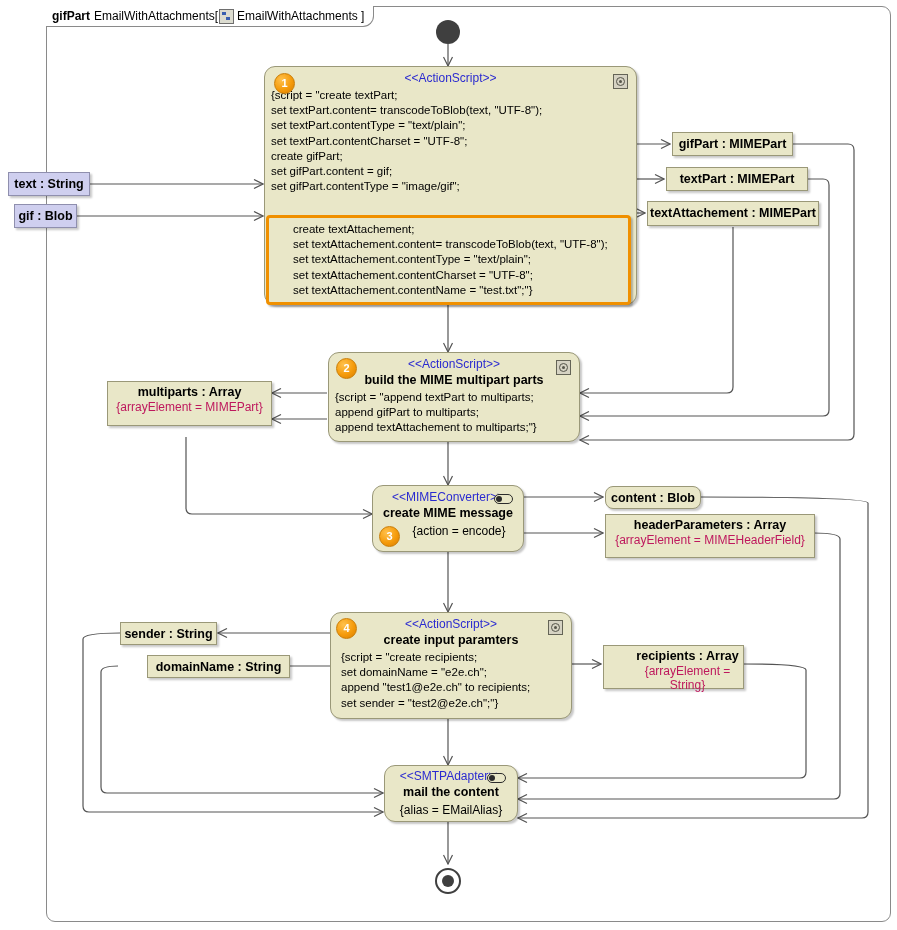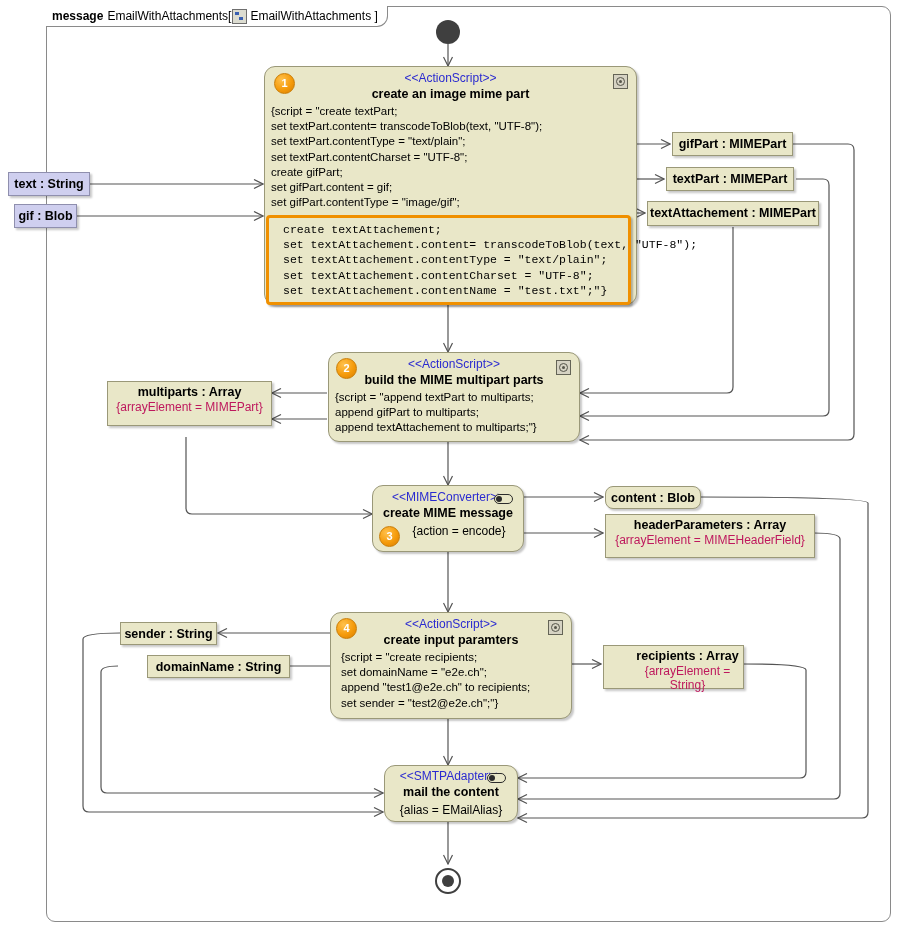--- a/index.html
+++ b/index.html
@@ -223,33 +223,33 @@
   
   .highlight {
     position: absolute;
     background: #e9e7c8;
     border: 3px solid #f09000;
     border-radius: 4px;
     box-sizing: border-box;
     box-shadow: 2px 2px 2px rgba(0,0,0,0.25);
     z-index: 7;
   }
-  .highlight .script { padding-top: 4px; padding-left: 14px; font-family: Liberation Mono, monospace; }
+  .highlight .script { padding-top: 4px; padding-left: 24px; }
 
   
   #edges { position: absolute; left: 0; top: 0; z-index: 2; }
 </style>
 </head>
 <body>
 
 <div id="canvas">
 
   <div class="frame"></div>
   <div class="frame-tab">
-    <span class="kw">message</span>
+    <span class="kw">gifPart</span>
     <span>EmailWithAttachments[</span>
     <span class="mini-icon"></span>
     <span>EmailWithAttachments ]</span>
   </div>
 
   <svg id="edges" width="897" height="930">
     <defs>
       <marker id="ah" markerWidth="11" markerHeight="11" refX="10" refY="5.5" orient="auto" markerUnits="userSpaceOnUse">
         <path d="M1,1 L10,5.5 L1,10" fill="none" stroke="#545454" stroke-width="1.2"></path>
       </marker>
@@ -308,21 +308,20 @@
       <path d="M700,497 Q868,497 868,503 L868,812 Q868,818 862,818 L518,818" marker-end="url(#ah)"></path>
 
       <path d="M448,822 L448,864" marker-end="url(#ah)"></path>
     </g>
   </svg>
 
   <div class="initial-node" style="left:436px; top:20px;"></div>
 
   <div class="action" style="left:264px; top:66px; width:373px; height:239px;">
     <div class="stereo">&lt;&lt;ActionScript&gt;&gt;</div>
-    <div class="title">create an image mime part</div>
     <div class="script">{script = "create textPart;
 set textPart.content= transcodeToBlob(text, "UTF-8");
 set textPart.contentType = "text/plain";
 set textPart.contentCharset = "UTF-8";
 create gifPart;
 set gifPart.content = gif;
 set gifPart.contentType = "image/gif";</div>
     <div class="tool-icon" style="right:8px; top:7px;"></div>
   </div>
   <div class="badge" style="left:274px; top:73px;">1</div>
@@ -378,21 +377,21 @@
   </div>
 
   <div class="objnode param single" style="left:14px; top:204px; width:63px; height:24px;">
     <div class="on-title">gif : Blob</div>
   </div>
 
   <div class="objnode single" style="left:672px; top:132px; width:121px; height:24px;">
     <div class="on-title">gifPart : MIMEPart</div>
   </div>
 
-  <div class="objnode single" style="left:666px; top:167px; width:128px; height:24px;">
+  <div class="objnode single" style="left:666px; top:167px; width:142px; height:24px;">
     <div class="on-title">textPart : MIMEPart</div>
   </div>
 
   <div class="objnode single" style="left:647px; top:201px; width:172px; height:25px;">
     <div class="on-title">textAttachement : MIMEPart</div>
   </div>
 
   <div class="objnode" style="left:107px; top:381px; width:165px; height:45px;">
     <div class="on-title">multiparts : Array</div>
     <div class="on-prop">{arrayElement = MIMEPart}</div>

